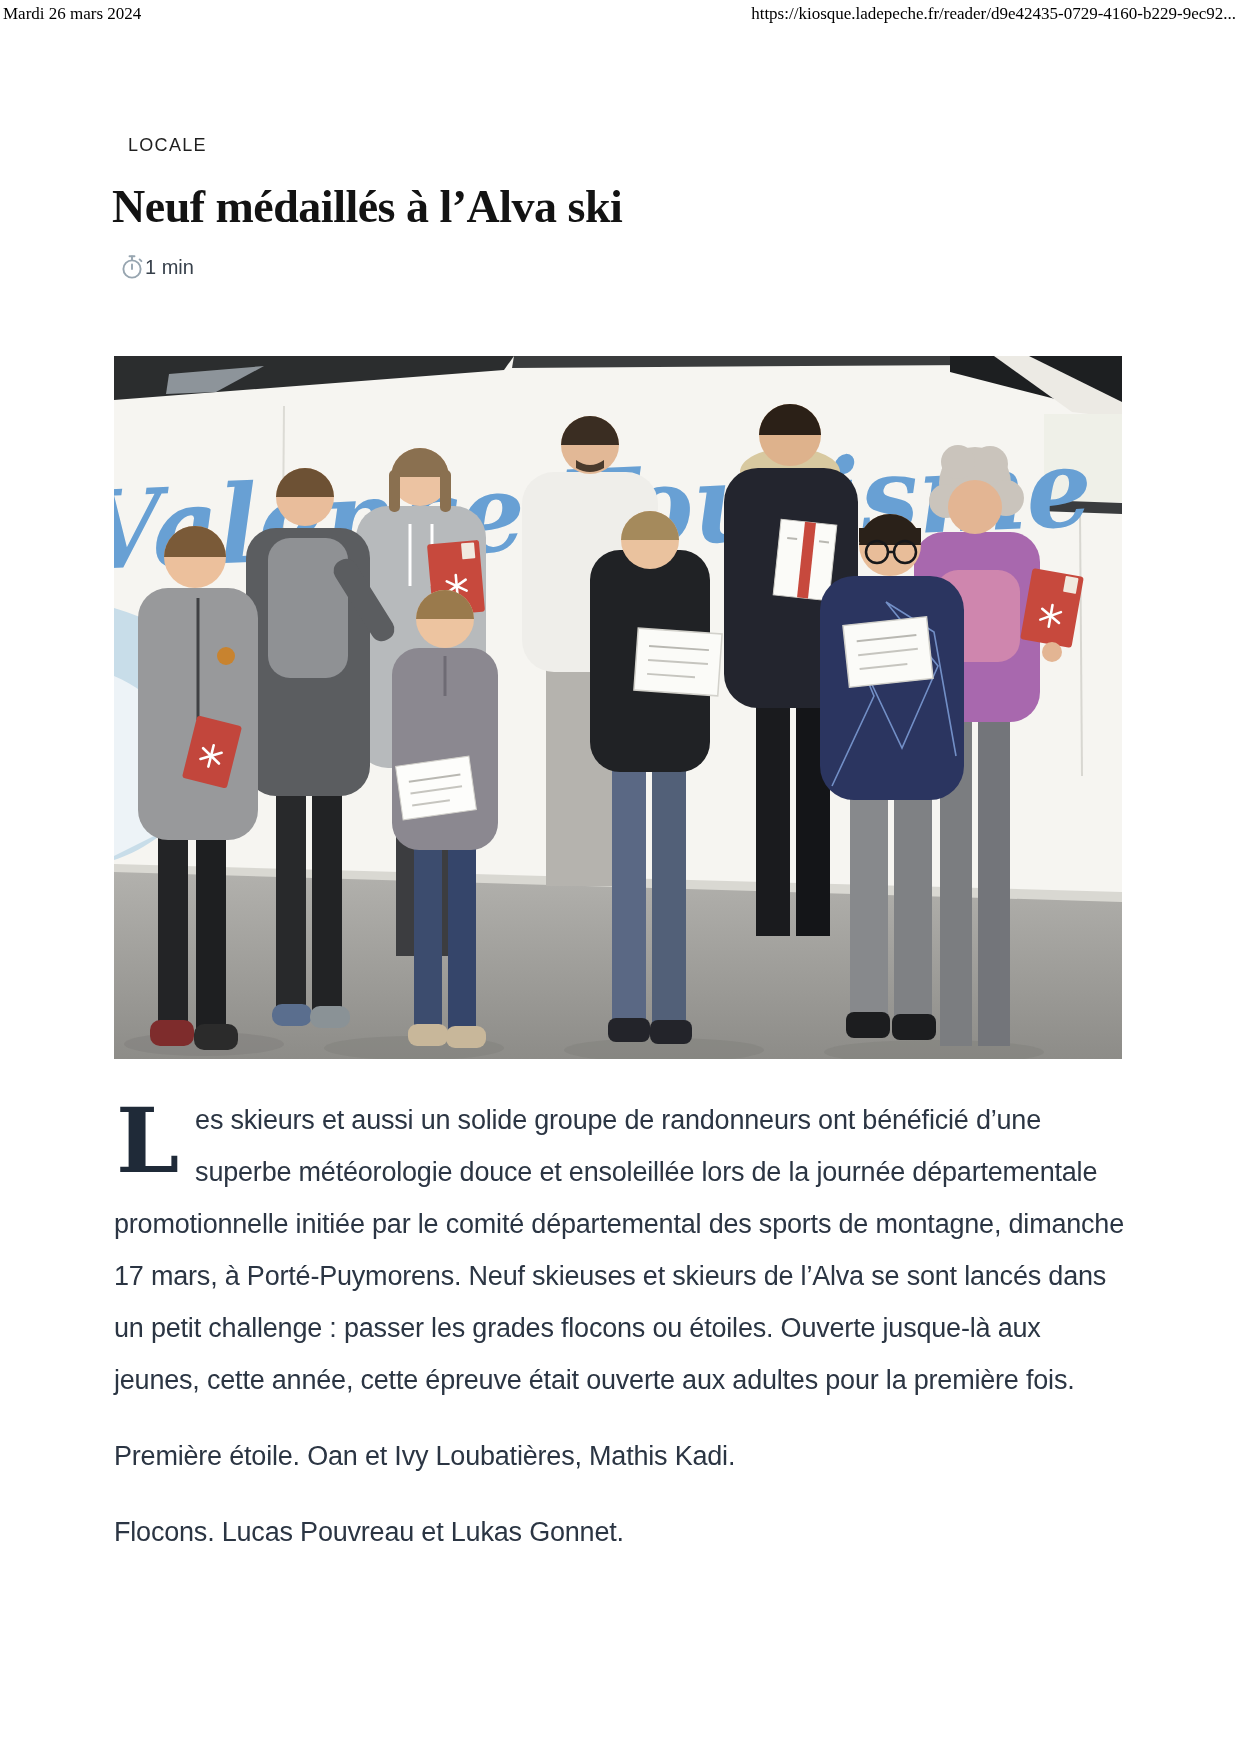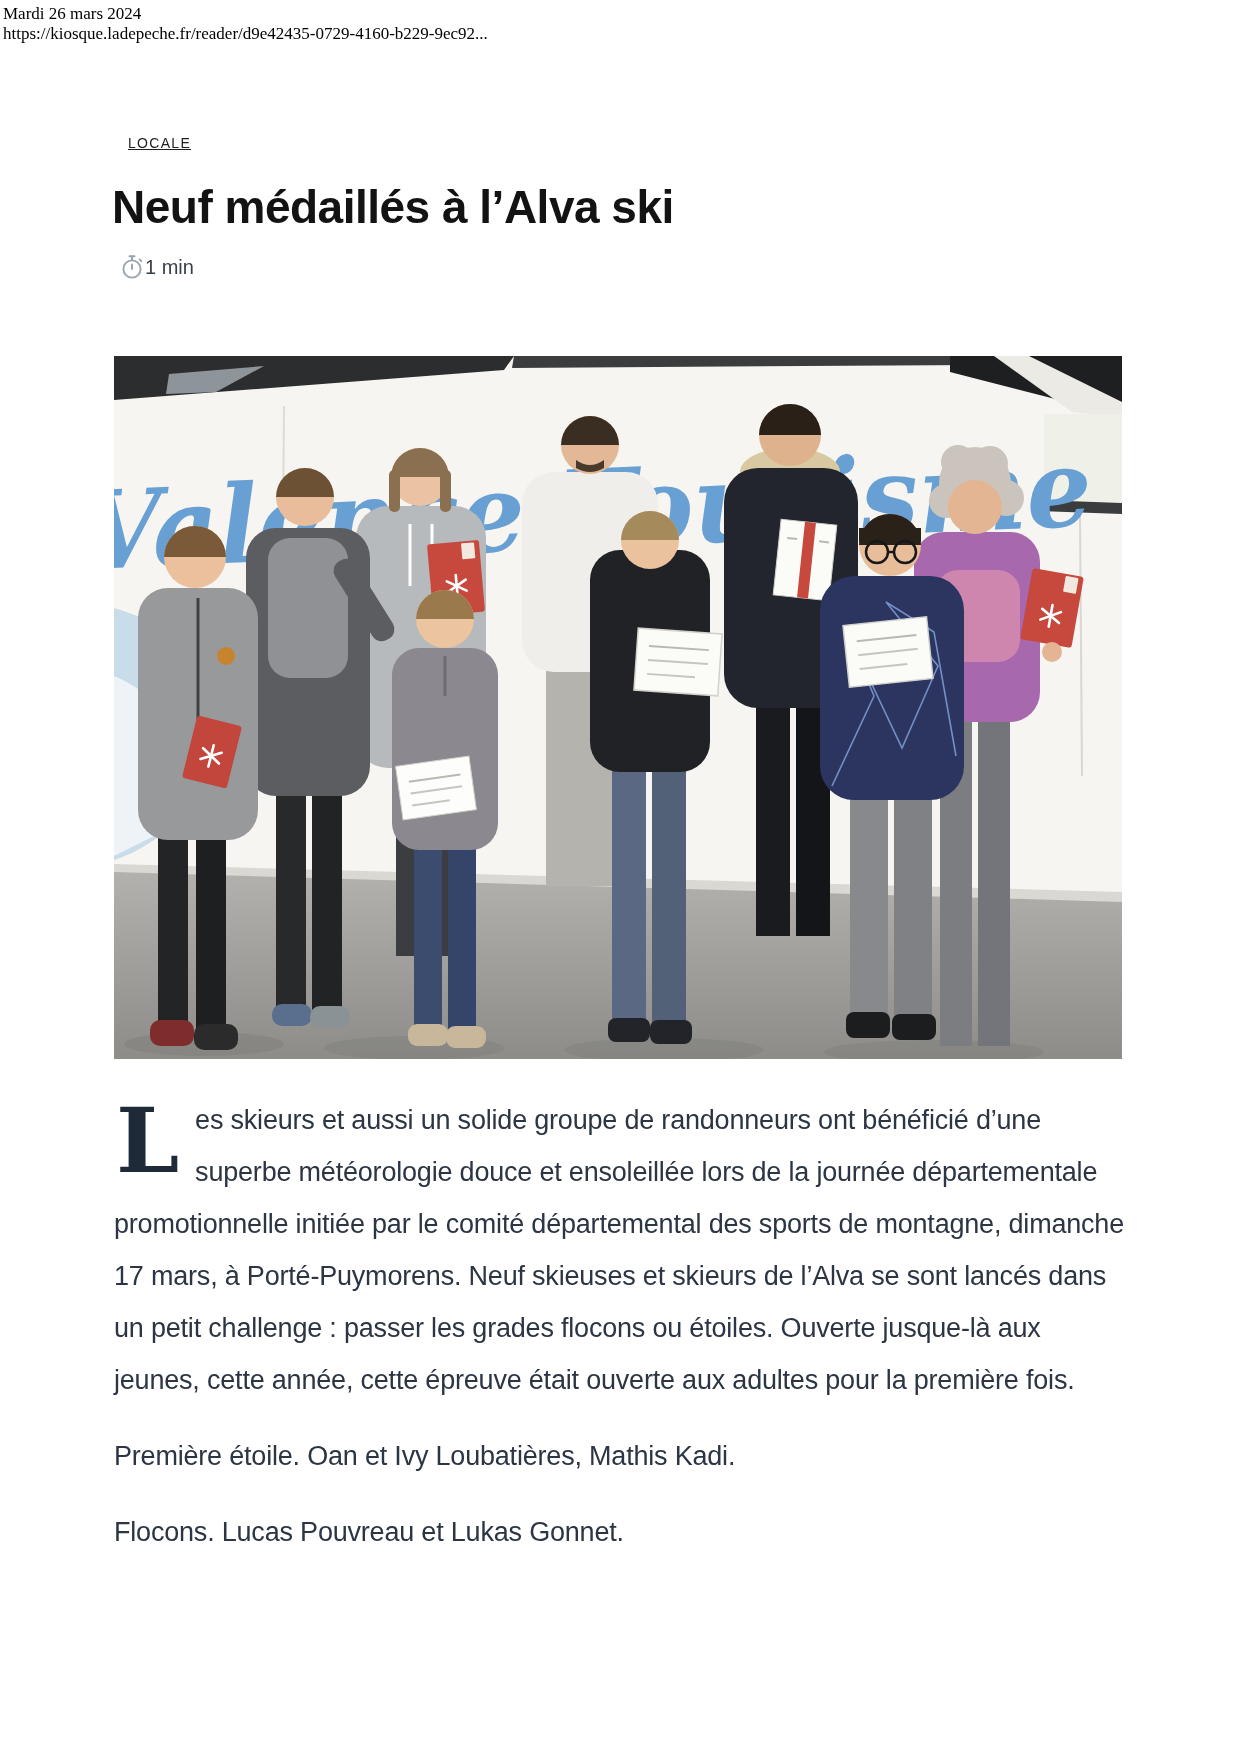--- a/index.html
+++ b/index.html
@@ -1,27 +1,27 @@
 <!DOCTYPE html>
 <html><head>
 <meta charset="utf-8">
 <style>
   html,body{margin:0;padding:0;background:#ffffff;}
   .page{position:relative;width:1241px;height:1755px;background:#ffffff;overflow:hidden;
         font-family:"Liberation Sans",sans-serif;}
   
   .print-bar{position:absolute;left:3px;right:5px;display:flex;justify-content:space-between;
-             font-family:"Liberation Serif",serif;font-size:17px;color:#000;flex-direction:column;}
+             font-family:"Liberation Serif",serif;font-size:17px;color:#000;}
   .print-bar.top{top:4px;}
   .print-bar.bottom{top:1720px;}
   
-  .category{position:absolute;left:128px;top:135px;font-size:14px;letter-spacing:1.3px;
-            color:#1f1f1f;text-decoration:underline;}
+  .category{position:absolute;left:128px;top:135px;font-size:18px;letter-spacing:1.3px;
+            color:#1f1f1f;}
   .headline{position:absolute;left:112px;top:180px;margin:0;
-            font-family:Liberation Sans, sans-serif;font-weight:700;
+            font-family:Liberation Serif, serif;font-weight:700;
             font-size:46px;letter-spacing:-0.5px;color:#131313;}
   .meta{position:absolute;left:120px;top:254px;display:flex;align-items:center;gap:1px;
         font-size:20px;color:#37404b;}
   .meta svg{display:block;}
   
   .photo{position:absolute;left:114px;top:356px;width:1008px;height:703px;}
   .photo svg{display:block;width:100%;height:100%;}
   
   .body-copy{position:absolute;left:114px;top:1094px;width:1014px;
              font-size:27px;line-height:52px;letter-spacing:-0.2px;color:#2b3543;}

